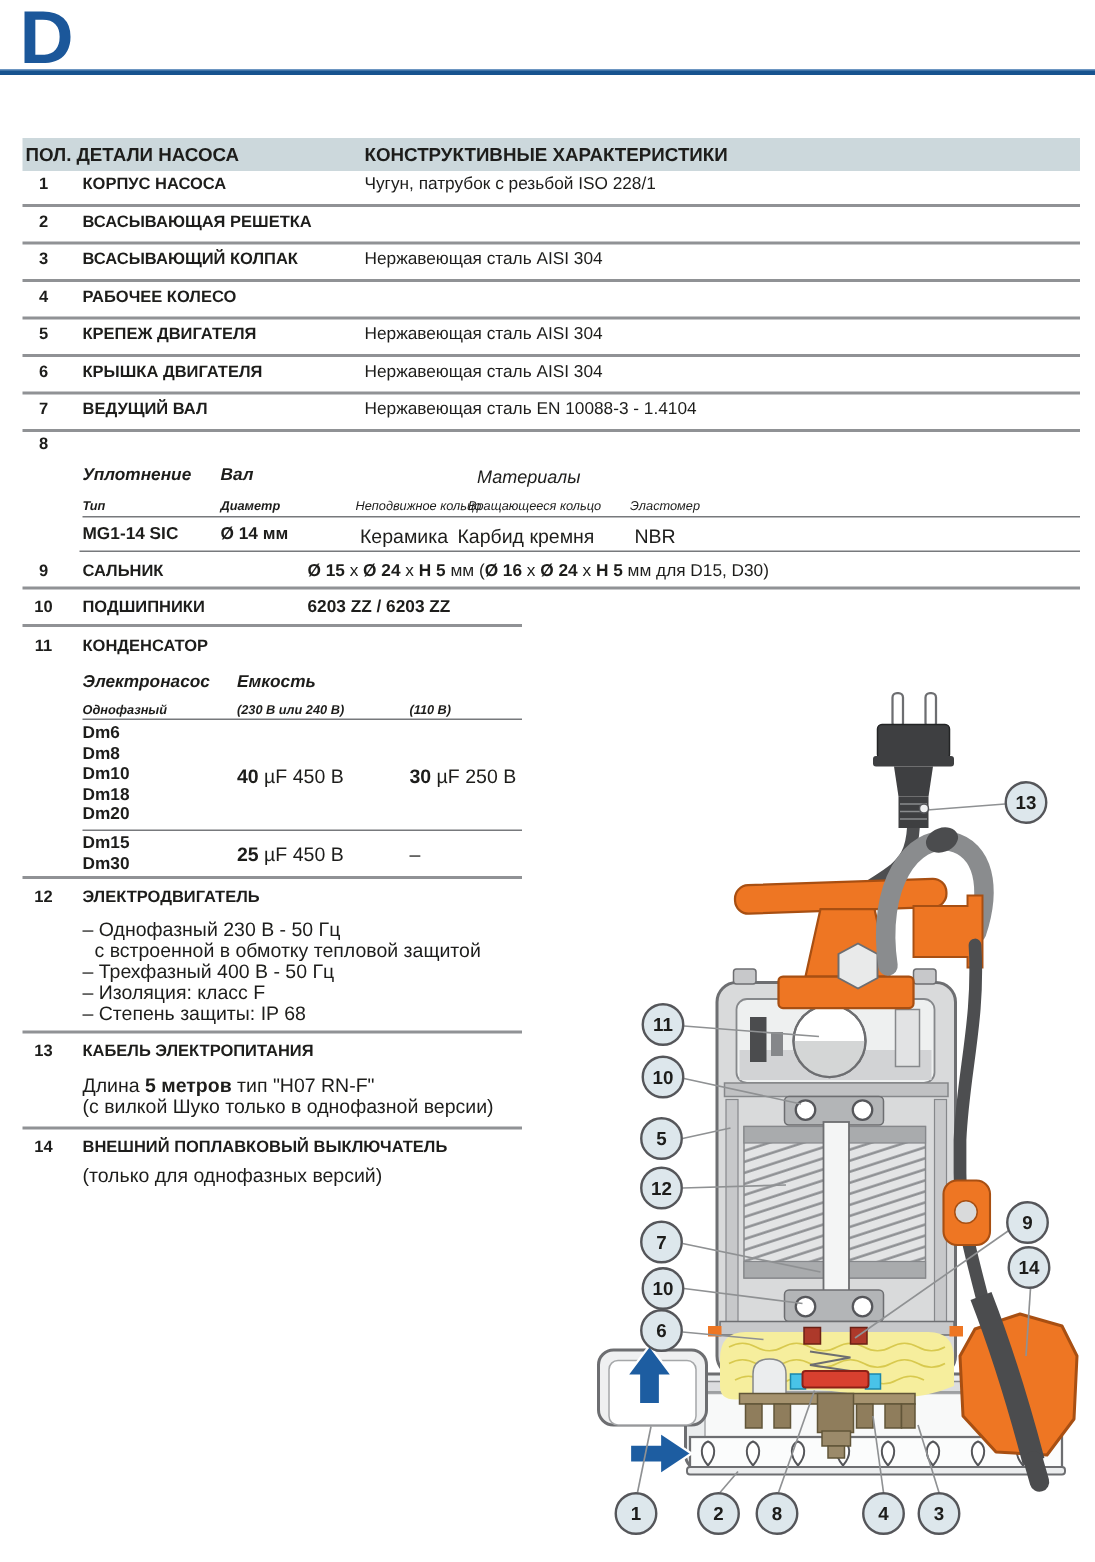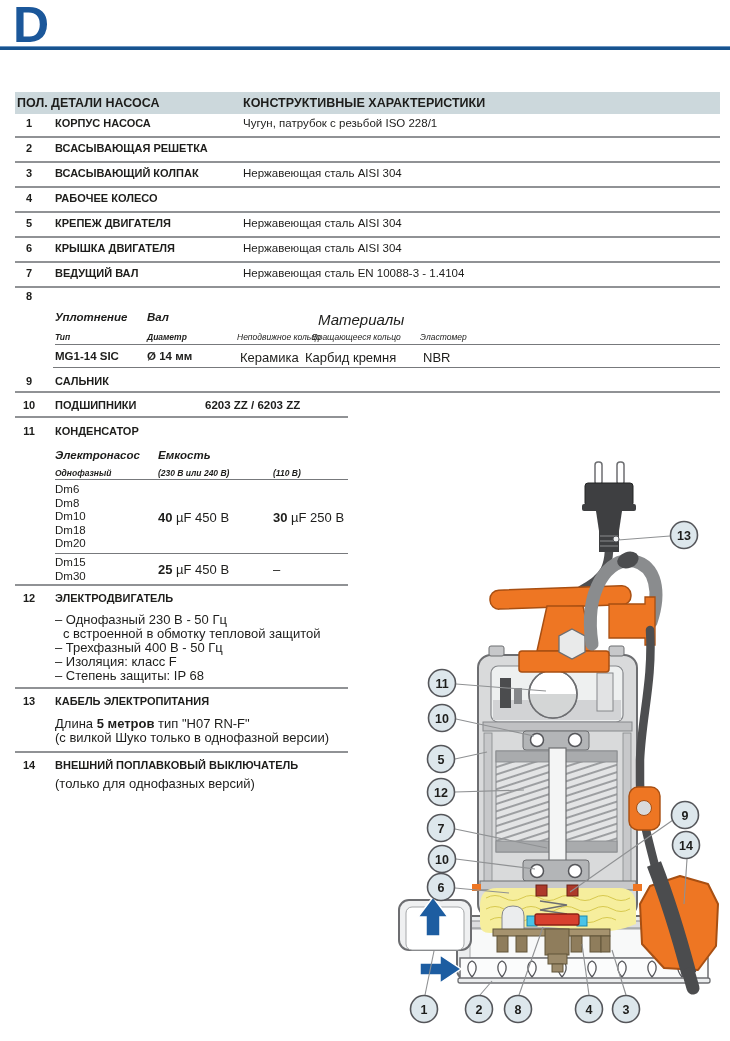--- a/index.html
+++ b/index.html
@@ -16,21 +16,21 @@
   #toprule{left:0;top:46px;width:730px;height:3px;background:#17538f;border-top:1px solid #6d96c2}
   .hdrbar{left:15px;top:92px;width:705px;height:22px;background:#ccd8dc}
   .hdr{font-weight:bold;font-size:12.5px;line-height:22px;top:92px}
   .num{font-weight:bold;font-size:11px;width:26px;text-align:center;left:16px}
   .nm{font-weight:bold;font-size:11px;left:55px;white-space:nowrap}
   .val{font-size:11.5px;left:243px;white-space:nowrap}
   .val2{font-size:11.5px;left:205px;white-space:nowrap}
   .d2{height:2px;background:#909295;left:15px;width:705px}
   .d2s{height:2px;background:#909295;left:15px;width:333px}
   .d1{height:1px;background:#77797c}
-  .mdl{font-weight:normal;font-size:11.5px;left:55px}
+  .mdl{font-weight:bold;font-size:11.5px;left:55px}
   svg text{font-family:"Liberation Sans",sans-serif}
 </style>
 </head>
 <body>
 
 <div id="page">
 
   <div id="letter" class="abs">D</div>
   <div id="toprule" class="abs"></div>
 
@@ -69,38 +69,39 @@
 
   <span class="abs num" style="top:267px">7</span>
   <span class="abs nm" style="top:267px">ВЕДУЩИЙ ВАЛ</span>
   <span class="abs val" style="top:267px">Нержавеющая сталь EN 10088-3 - 1.4104</span>
   <div class="abs d2" style="top:286px"></div>
 
   <span class="abs num" style="top:290px">8</span>
 
   <span class="abs bi" style="top:311px;left:55px;font-size:11.5px">Уплотнение</span>
   <span class="abs bi" style="top:311px;left:147px;font-size:11.5px">Вал</span>
-  <span class="abs it" style="top:311px;left:318px;font-size:15px">Материалы</span>
+  <span class="abs it" style="top:311px;left:318px;font-size:12px">Материалы</span>
 
   <span class="abs bi sm" style="top:332px;left:55px">Тип</span>
   <span class="abs bi sm" style="top:332px;left:147px">Диаметр</span>
   <span class="abs it sm" style="top:332px;left:237px">Неподвижное кольцо</span>
   <span class="abs it sm" style="top:332px;left:312px">Вращающееся кольцо</span>
   <span class="abs it sm" style="top:332px;left:420px">Эластомер</span>
   <div class="abs d1" style="top:344px;left:55px;width:665px"></div>
 
   <span class="abs b" style="top:350px;left:55px;font-size:11.5px">MG1-14 SIC</span>
   <span class="abs b" style="top:350px;left:147px;font-size:11.5px">Ø 14 мм</span>
   <span class="abs v" style="top:350px;left:240px">Керамика</span>
   <span class="abs v" style="top:350px;left:305px">Карбид кремня</span>
   <span class="abs v" style="top:350px;left:423px">NBR</span>
   <div class="abs d1" style="top:367px;left:53px;width:667px"></div>
 
   <span class="abs num" style="top:375px">9</span>
   <span class="abs nm" style="top:375px">САЛЬНИК</span>
+  <span class="abs val2" style="top:375px"><span class="b">Ø 15</span><span> x </span><span class="b">Ø 24</span><span> x </span><span class="b">H 5</span><span> мм (</span><span class="b">Ø 16</span><span> x </span><span class="b">Ø 24</span><span> x </span><span class="b">H 5</span><span> мм для D15, D30)</span></span>
   <div class="abs d2" style="top:391px"></div>
 
   <span class="abs num" style="top:399px">10</span>
   <span class="abs nm" style="top:399px">ПОДШИПНИКИ</span>
   <span class="abs val2 b" style="top:399px">6203 ZZ / 6203 ZZ</span>
   <div class="abs d2s" style="top:416px"></div>
 
   <span class="abs num" style="top:425px">11</span>
   <span class="abs nm" style="top:425px">КОНДЕНСАТОР</span>
 

